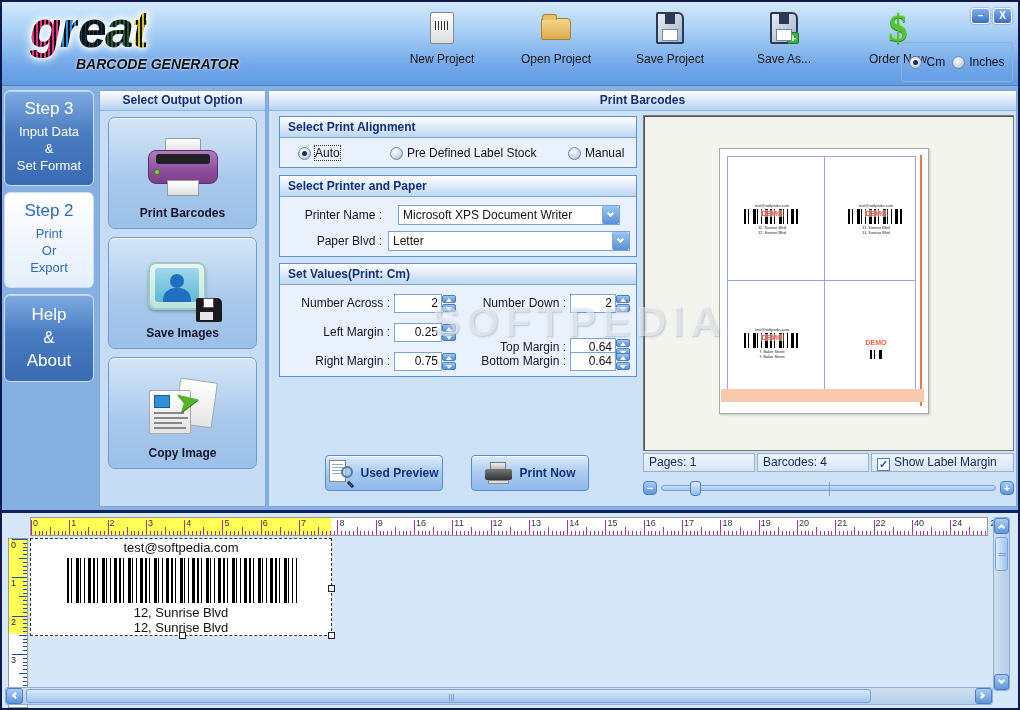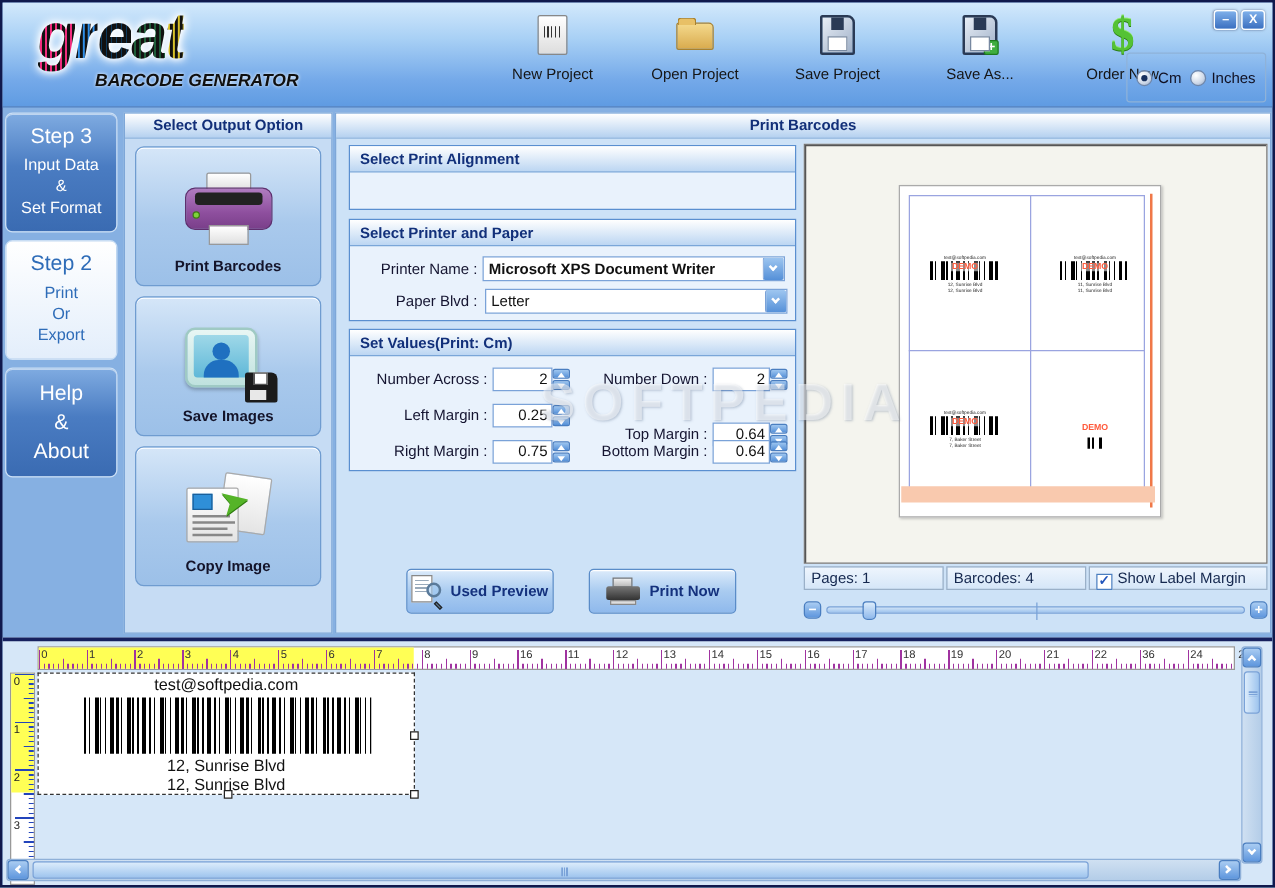--- a/index.html
+++ b/index.html
@@ -359,27 +359,41 @@
       </span>
       <span class="out-label">Copy Image</span>
     </div>
   </div>
 
   <div class="main-panel">
     <div class="panel-hdr">Print Barcodes</div>
 
     <div class="group g-align">
       <div class="g-hdr">Select Print Alignment</div>
+      <div class="align-row">
+        <span class="radio sel focus">
+          <span class="rdot"></span>
+          <span class="rlabel">Auto</span>
+        </span>
+        <span class="radio">
+          <span class="rdot"></span>
+          <span class="rlabel">Pre Defined Label Stock</span>
+        </span>
+        <span class="radio">
+          <span class="rdot"></span>
+          <span class="rlabel">Manual</span>
+        </span>
+      </div>
     </div>
 
     <div class="group g-printer">
       <div class="g-hdr">Select Printer and Paper</div>
       <div class="frow" style="top:29px;left:8px;width:342px;">
         <span class="flabel" style="width:94px;">Printer Name :</span>
-        <span class="combo" style="margin-left:4px;width:242px;font-weight:bold;">
+        <span class="combo" style="margin-left:16px;width:222px;">
           <span class="cval">Microsoft XPS Document Writer</span>
           <span class="cbtn">
               <span class="chev"></span>
             </span>
         </span>
       </div>
       <div class="frow" style="top:55px;left:8px;width:342px;">
         <span class="flabel" style="width:94px;">Paper Blvd :</span>
         <span class="combo" style="margin-left:6px;width:242px;">
           <span class="cval">Letter</span>
@@ -547,21 +561,21 @@
           <span class="hnum" style="left: 499.9px;">13</span>
           <span class="hnum" style="left: 538.2px;">14</span>
           <span class="hnum" style="left: 576.5px;">15</span>
           <span class="hnum" style="left: 614.8px;">16</span>
           <span class="hnum" style="left: 653.1px;">17</span>
           <span class="hnum" style="left: 691.4px;">18</span>
           <span class="hnum" style="left: 729.7px;">19</span>
           <span class="hnum" style="left: 768px;">20</span>
           <span class="hnum" style="left: 806.3px;">21</span>
           <span class="hnum" style="left: 844.6px;">22</span>
-          <span class="hnum" style="left: 882.9px;">36</span>
+          <span class="hnum" style="left: 882.9px;">40</span>
           <span class="hnum" style="left: 921.2px;">24</span>
           <span class="hnum" style="left: 959.5px;">25</span>
         </div>
     </div>
     <div class="v-ruler">
       <div class="v-yellow"></div>
       <div class="v-ticks"></div>
       <div>
           <span class="vnum" style="top: 1px;">0</span>
           <span class="vnum" style="top: 39.3px;">1</span>

